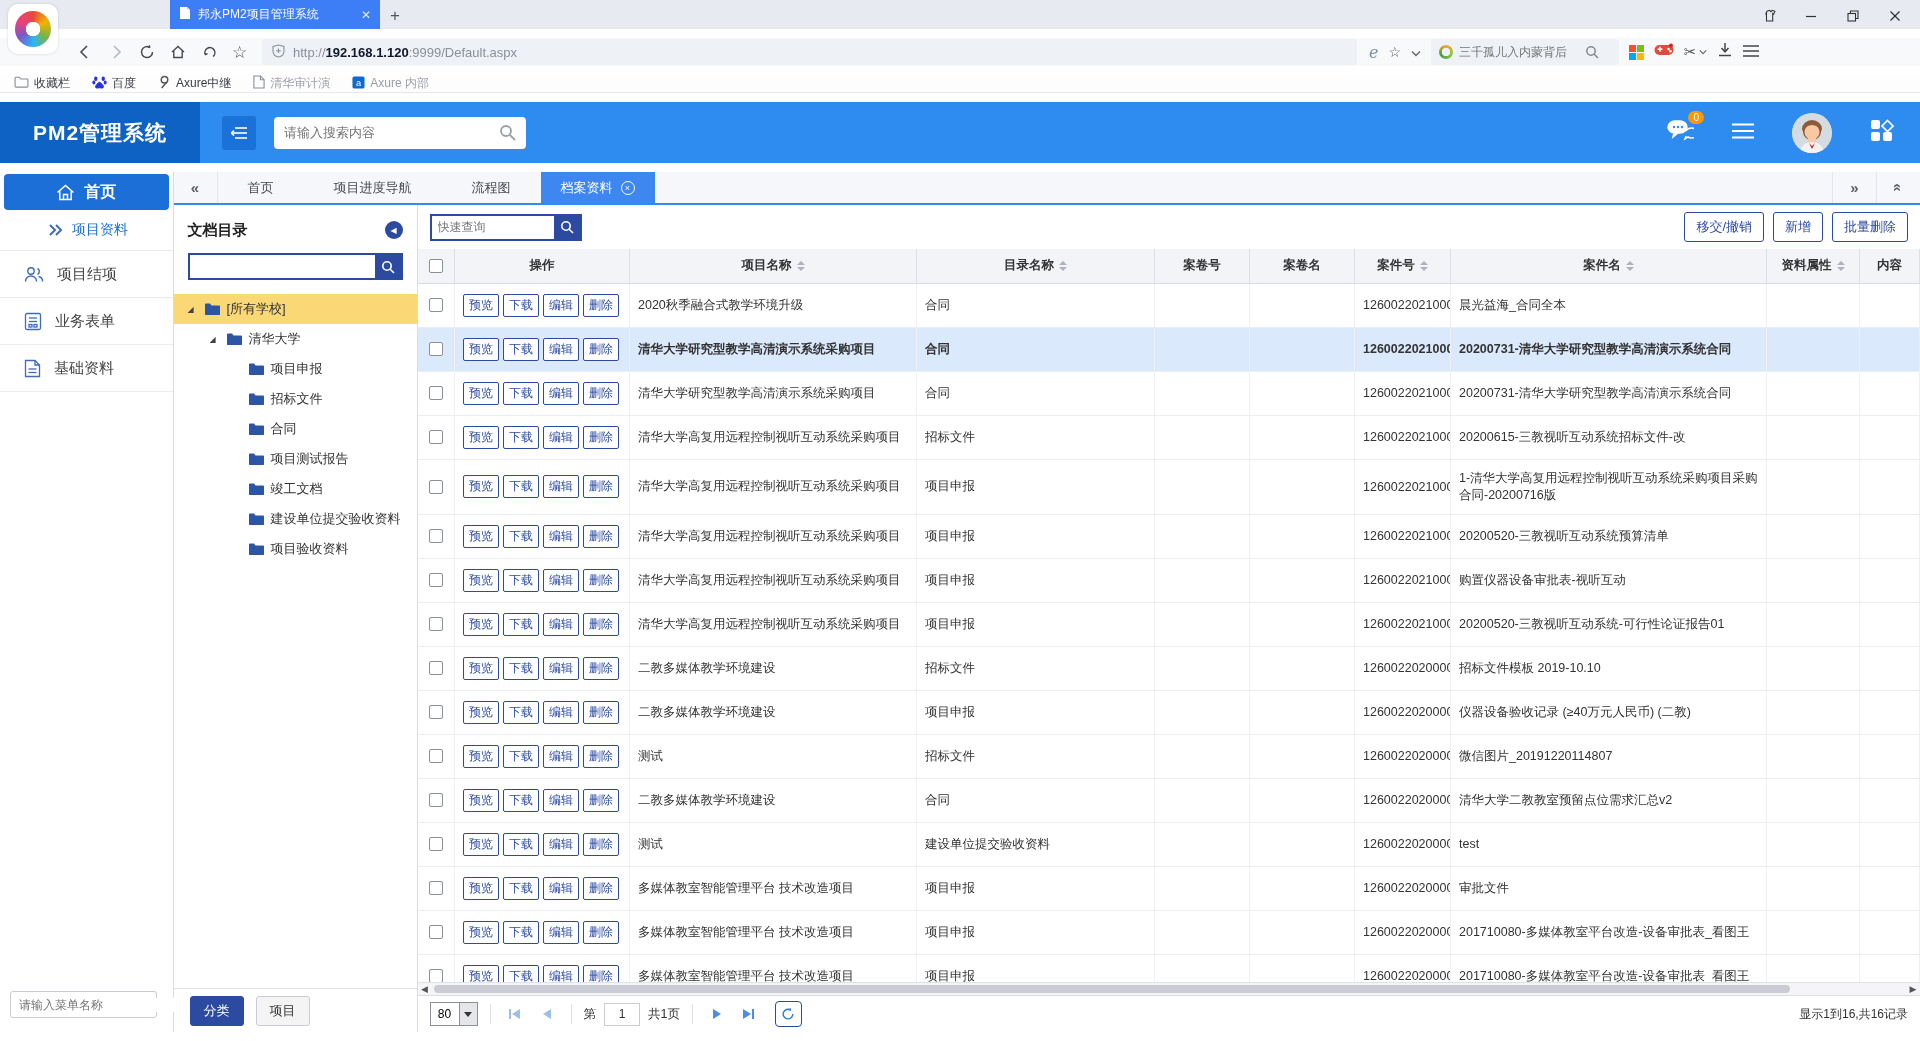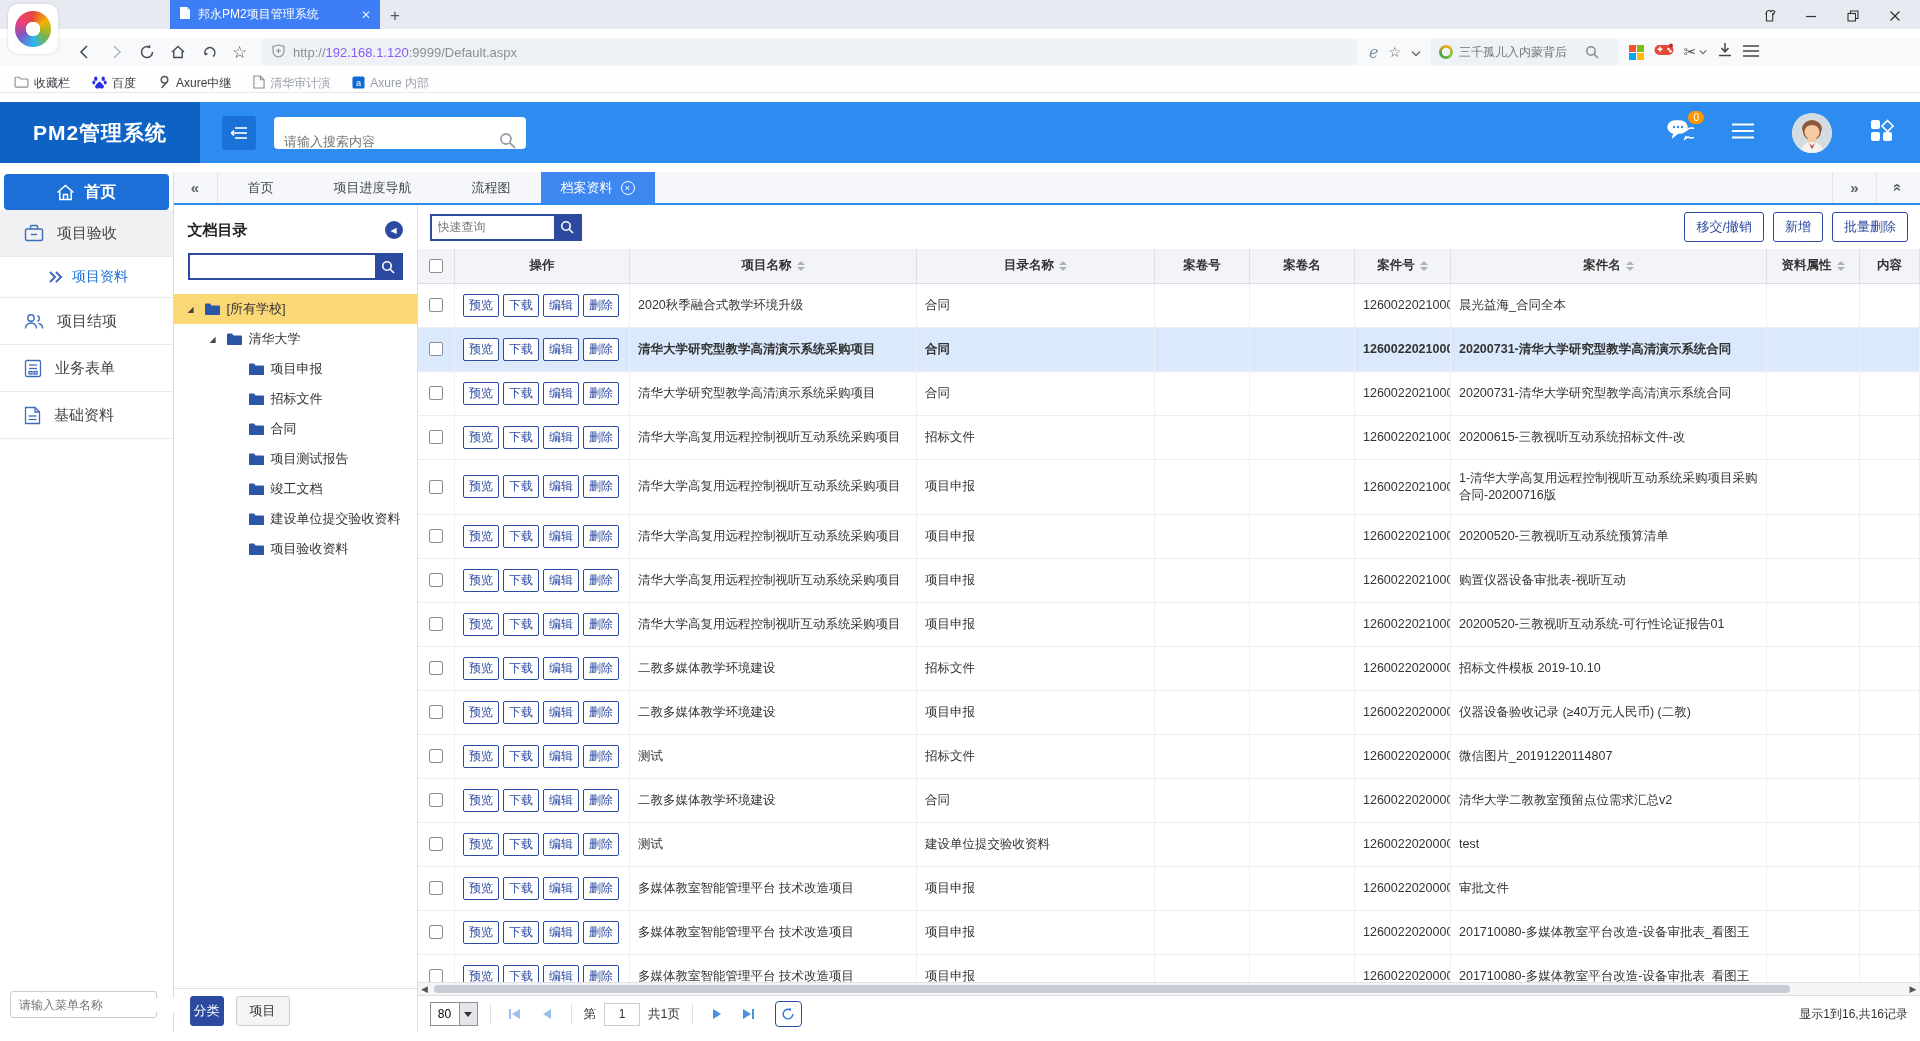--- a/index.html
+++ b/index.html
@@ -18,41 +18,41 @@
   .btab-title { flex:1; white-space:nowrap; overflow:hidden; }
   .btab-close { font-size:12px; opacity:.85; }
   .newtab { width:30px; height:26px; display:flex; align-items:center; justify-content:center; font-size:17px; color:#555; }
   .wincontrols { position:absolute; right:8px; top:0; height:32px; display:flex; align-items:center; gap:8px; }
   .winbtn { width:34px; height:28px; display:flex; align-items:center; justify-content:center; color:#333; }
 
   .toolbar { height:37px; background:#f8f9fb; display:flex; align-items:center; padding:0 14px 0 70px; gap:2px; }
   .navbtn { width:29px; height:28px; display:flex; align-items:center; justify-content:center; color:#474c52; }
   .navbtn.dim { color:#b4bac2; }
   .urlbox { width:1095px; height:26px; background:#eef1f5; border-radius:3px; display:flex; align-items:center; gap:8px; padding:0 10px; margin-left:6px; font-size:13px; }
-  .url-dim { color:#8b9097; } .url-host { color:#8b5cf6; font-weight:normal; }
+  .url-dim { color:#8b9097; } .url-host { color:#0f172a; font-weight:bold; }
   .tool-right { display:flex; align-items:center; gap:10px; margin-left:10px; }
   .bsearch { width:188px; height:26px; background:#eef1f5; border-radius:3px; display:flex; align-items:center; gap:6px; padding:0 8px; }
   .bsearch input { border:0; outline:0; background:transparent; width:120px; font-size:12px; color:#555; }
   .ring { width:14px; height:14px; border-radius:50%; background:radial-gradient(circle,#eef1f5 0 4px,transparent 4.5px),conic-gradient(#f9a825,#8bc34a,#43a047,#f9a825); }
   .msgrid { display:grid; grid-template-columns:7px 7px; grid-template-rows:7px 7px; gap:1px; }
   .msgrid b:nth-child(1){background:#f35325}.msgrid b:nth-child(2){background:#81bc06}
   .msgrid b:nth-child(3){background:#05a6f0}.msgrid b:nth-child(4){background:#ffba08}
   .scissors { color:#555; font-size:15px; display:flex; align-items:center; gap:2px; }
   .e-ico { font-family:"DejaVu Serif",serif; font-style:italic; font-size:16px; color:#7d8fa5; }
   .star-txt { font-size:14px; color:#555; }
 
   .bookmarks { height:27px; background:#fdfdfe; border-bottom:1px solid #e6e8ec; display:flex; align-items:center; gap:22px; padding:0 14px; font-size:12px; color:#3a3d42; }
   .bm { display:flex; align-items:center; gap:5px; }
   .bm:nth-child(n+4) { color:#9aa0a8; }
 
   
   .app-header { height:61px; background:#2e8cf0; display:flex; align-items:center; position:relative; }
   .app-logo { width:200px; height:61px; background:#0e62c4; color:#fff; font-size:21px; font-weight:bold; display:flex; align-items:center; justify-content:center; letter-spacing:1px; }
   .menu-sq { width:34px; height:34px; background:#1a71d8; border-radius:3px; margin-left:22px; display:flex; align-items:center; justify-content:center; }
-  .hsearch { width:252px; height:32px; background:#fff; border-radius:4px; margin-left:18px; display:flex; align-items:flex-end; padding:0 10px; }
+  .hsearch { width:252px; height:32px; background:#fff; border-radius:4px; margin-left:18px; display:flex; align-items:center; padding:0 10px; }
   .hsearch input { flex:1; border:0; outline:0; font-size:13px; color:#444; }
   .hdr-right { position:absolute; right:26px; top:0; height:61px; display:flex; align-items:center; gap:38px; }
   .chat-wrap { position:relative; }
   .badge { position:absolute; top:-8px; right:-10px; background:#ff9800; color:#fff; font-size:10px; border-radius:8px; padding:1px 5px; }
   .avatar { width:40px; height:40px; border-radius:50%; background:#d4dbe1; overflow:hidden; }
 
   
   .app-body { height:860px; display:flex; }
 
   .sidebar { width:196px; background:#fff; border-right:1px solid #d9dce1; position:relative; }
@@ -84,21 +84,21 @@
   .tree-search { margin:8px 14px 0 14px; height:27px; border:2px solid #2c4aa0; display:flex; }
   .tree-search input { flex:1; border:0; outline:0; padding:0 6px; font-size:12px; min-width:0; }
   .tree-search .tsbtn { width:26px; background:#2c4aa0; color:#fff; display:flex; align-items:center; justify-content:center; }
   .tree { margin-top:14px; font-size:13px; color:#333; }
   .tnode { height:30px; display:flex; align-items:center; gap:6px; }
   .tnode.sel { background:#fbd876; }
   .tnode .exp { font-size:8px; color:#444; width:10px; }
   .tnode .noexp { width:10px; }
   .folder-ico { color:#2d55a5; display:flex; }
   .tree-footer { position:absolute; left:0; right:0; bottom:0; height:44px; border-top:1px solid #e0e2e6; display:flex; align-items:center; gap:12px; padding:0 16px; }
-  .btn-cat { background:#2c4aa0; color:#fff; border:1px solid #2c4aa0; border-radius:3px; font-size:13px; padding:5px 3px; }
+  .btn-cat { background:#2c4aa0; color:#fff; border:1px solid #2c4aa0; border-radius:3px; font-size:13px; padding:5px 13px; }
   .btn-proj { background:#f4f4f5; color:#333; border:1px solid #c9ccd2; border-radius:3px; font-size:13px; padding:5px 13px; }
 
   
   .grid-panel { flex:1; display:flex; flex-direction:column; min-width:0; position:relative; }
   .grid-toolbar { height:44px; display:flex; align-items:center; padding:0 12px; }
   .qsearch { height:27px; border:2px solid #2c4aa0; display:flex; width:152px; }
   .qsearch input { flex:1; border:0; outline:0; padding:8px 6px; font-size:12px; min-width:0; }
   .qsearch .qsbtn { width:26px; background:#2c4aa0; color:#fff; display:flex; align-items:center; justify-content:center; }
   .gt-right { margin-left:auto; display:flex; gap:9px; }
   .btn-outline { background:#fff; border:1px solid #2c4aa0; color:#2c4aa0; border-radius:3px; font-size:13px; padding:5px 11px; white-space:nowrap; }
@@ -391,30 +391,20 @@
         <span class="side-ico" style="color:#fff">
           <svg width="19" height="17" viewBox="0 0 19 17" fill="none" stroke="#fff" stroke-width="1.5">
               <path d="M1.5 8.5 L9.5 1.5 L17.5 8.5"></path>
               <path d="M3.8 7.2 V15.5 H15.2 V7.2"></path>
               <path d="M7.5 15.5 V10.5 H11.5 V15.5"></path>
             </svg>
         </span>
         <span>首页</span>
       </div>
       <div>
-          <div class="side-item open">
-            <span class="side-ico">
-              <svg width="20" height="18" viewBox="0 0 20 18" fill="none" stroke="currentColor" stroke-width="1.4">
-                <rect x="1.5" y="5" width="17" height="11.5" rx="1.5"></rect>
-                <path d="M6.5 5 V2.5 a1 1 0 0 1 1-1 h5 a1 1 0 0 1 1 1 V5"></path>
-                <line x1="7" y1="10.5" x2="13" y2="10.5"></line>
-              </svg>
-            </span>
-            <span>项目验收</span>
-          </div>
           <div class="side-item sub">
             <span class="side-ico">
               <svg width="16" height="12" viewBox="0 0 16 12" fill="none" stroke="currentColor" stroke-width="2">
                 <path d="M2 1 L7 6 L2 11"></path>
                 <path d="M8 1 L13 6 L8 11"></path>
               </svg>
             </span>
             <span>项目资料</span>
           </div>
           <div class="side-item">

